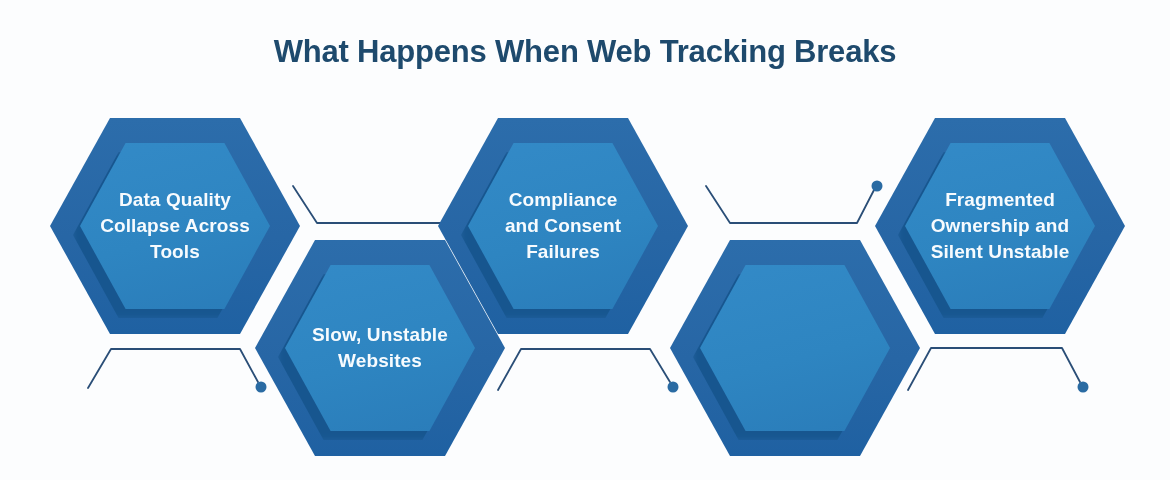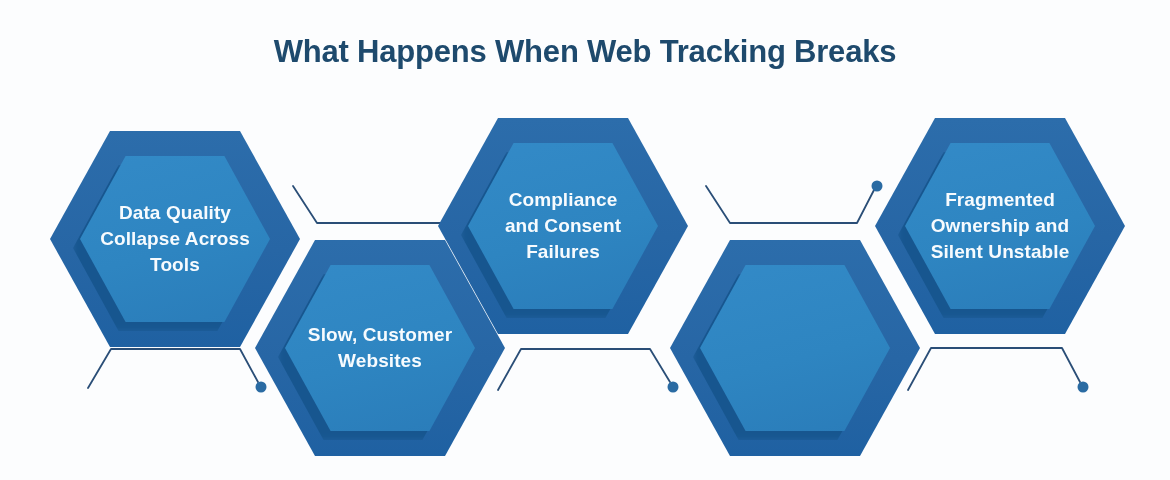--- a/index.html
+++ b/index.html
@@ -44,21 +44,21 @@
   .conn-dot { fill: #2a6ba3; }
 
   .hex {
     position: absolute;
     width: 250px;
     height: 216px;
     display: flex;
     align-items: center;
     justify-content: center;
   }
-  .hx1 { left: 50px;  top: 118px; margin-top: 13px; }
+  .hx1 { left: 50px;  top: 118px; }
   .hx2 { left: 255px; top: 240px; }
   .hx3 { left: 438px; top: 118px; }
   .hx4 { left: 670px; top: 240px; }
   .hx5 { left: 875px; top: 118px; }
 
   .hex-layer {
     position: absolute;
     clip-path: polygon(0% 50%, 24% 0%, 76% 0%, 100% 50%, 76% 100%, 24% 100%);
   }
   .hex-outer {
@@ -123,21 +123,21 @@
     <div class="hex-layer hex-inner"></div>
     <div class="hex-label">Data Quality
 Collapse Across
 Tools</div>
   </div>
 
   <div class="hex hx2">
     <div class="hex-layer hex-outer"></div>
     <div class="hex-layer hex-shadow"></div>
     <div class="hex-layer hex-inner"></div>
-    <div class="hex-label">Slow, Customer
+    <div class="hex-label">Slow, Unstable
 Websites</div>
   </div>
 
   <div class="hex hx3">
     <div class="hex-layer hex-outer"></div>
     <div class="hex-layer hex-shadow"></div>
     <div class="hex-layer hex-inner"></div>
     <div class="hex-label">Compliance
 and Consent
 Failures</div>

